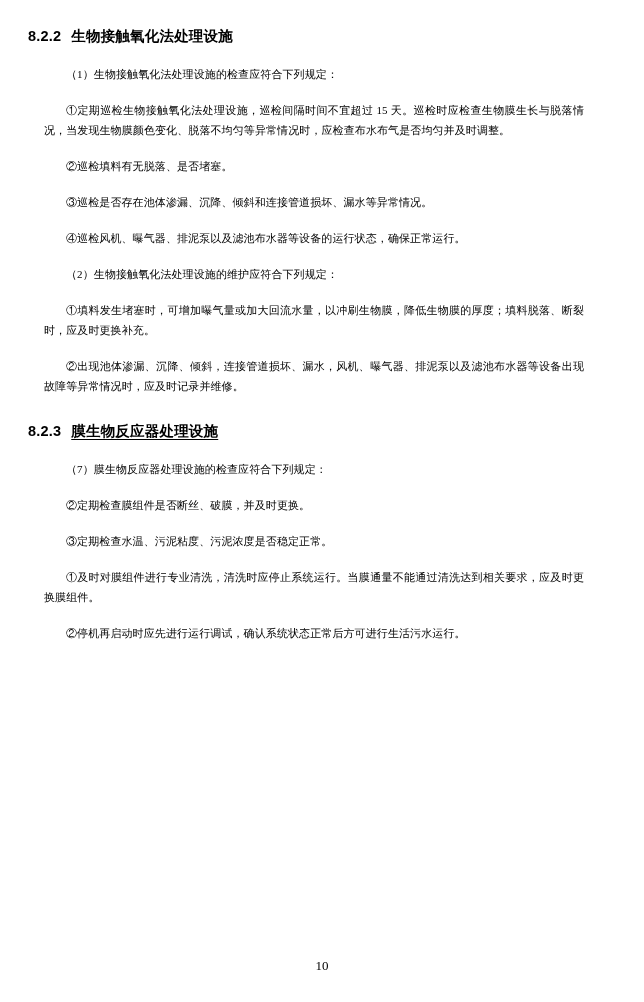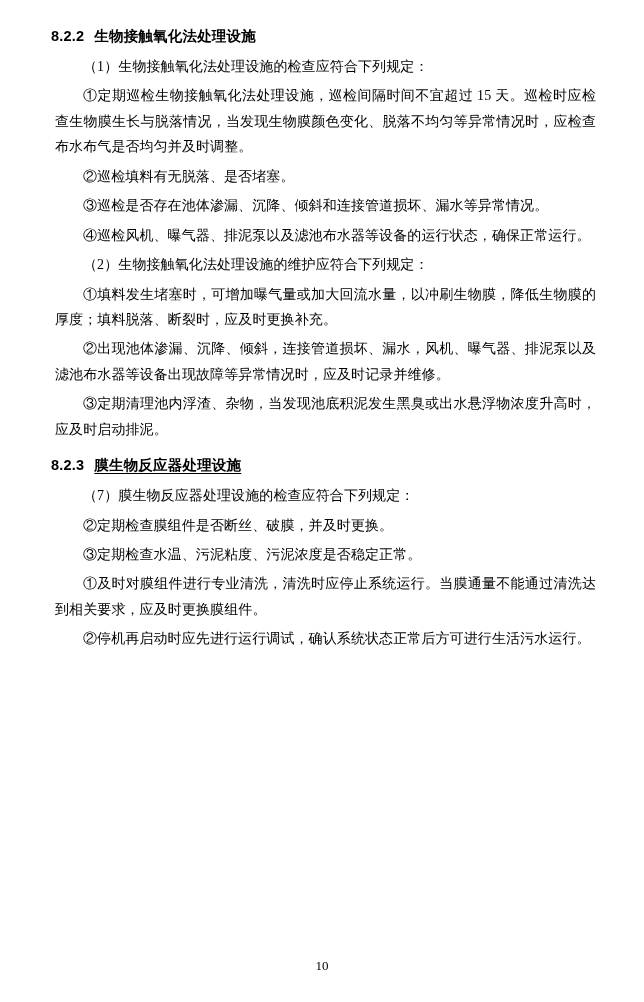--- a/index.html
+++ b/index.html
@@ -12,41 +12,41 @@
     background: #ffffff;
     font-family: "Liberation Serif", serif;
     color: #000000;
     overflow: hidden;
   }
   .page {
     position: relative;
     width: 644px;
     height: 1002px;
     box-sizing: border-box;
-    padding: 26px 44px 0 51px;
+    padding: 26px 44px 0 28px;
   }
   .heading {
     font-family: "Liberation Sans", sans-serif;
     font-weight: bold;
     font-size: 14.5px;
     line-height: 1.5;
     margin: 0 0 6px 0;
     letter-spacing: 0.2px;
   }
   .heading .num {
     margin-right: 10px;
   }
   .heading-underline {
     text-decoration: underline;
     text-underline-offset: 3px;
   }
   .para {
-    font-size: 14px;
+    font-size: 11px;
     line-height: 1.82;
-    margin: 4px;
+    margin: 16px;
     text-align: justify;
     text-justify: inter-ideograph;
     letter-spacing: 0.1px;
   }
   .indent {
     text-indent: 2em;
   }
   .spacer-md {
     height: 9px;
   }
@@ -71,21 +71,20 @@
   </h2>
 
   <p class="para indent">（1）生物接触氧化法处理设施的检查应符合下列规定：</p>
   <p class="para indent">①定期巡检生物接触氧化法处理设施，巡检间隔时间不宜超过 15 天。巡检时应检查生物膜生长与脱落情况，当发现生物膜颜色变化、脱落不均匀等异常情况时，应检查布水布气是否均匀并及时调整。</p>
   <p class="para indent">②巡检填料有无脱落、是否堵塞。</p>
   <p class="para indent">③巡检是否存在池体渗漏、沉降、倾斜和连接管道损坏、漏水等异常情况。</p>
   <p class="para indent">④巡检风机、曝气器、排泥泵以及滤池布水器等设备的运行状态，确保正常运行。</p>
   <p class="para indent">（2）生物接触氧化法处理设施的维护应符合下列规定：</p>
   <p class="para indent">①填料发生堵塞时，可增加曝气量或加大回流水量，以冲刷生物膜，降低生物膜的厚度；填料脱落、断裂时，应及时更换补充。</p>
   <p class="para indent">②出现池体渗漏、沉降、倾斜，连接管道损坏、漏水，风机、曝气器、排泥泵以及滤池布水器等设备出现故障等异常情况时，应及时记录并维修。</p>
-  <p class="para indent">③定期清理池内浮渣、杂物，当发现池底积泥发生黑臭或出水悬浮物浓度升高时，应及时启动排泥。</p>
 
   <div class="spacer-md"></div>
 
   <h2 class="heading">
     <span class="num">8.2.3</span><span class="heading-underline">膜生物反应器处理设施</span>
   </h2>
 
   <p class="para indent">（7）膜生物反应器处理设施的检查应符合下列规定：</p>
   <p class="para indent">②定期检查膜组件是否断丝、破膜，并及时更换。</p>
   <p class="para indent">③定期检查水温、污泥粘度、污泥浓度是否稳定正常。</p>

